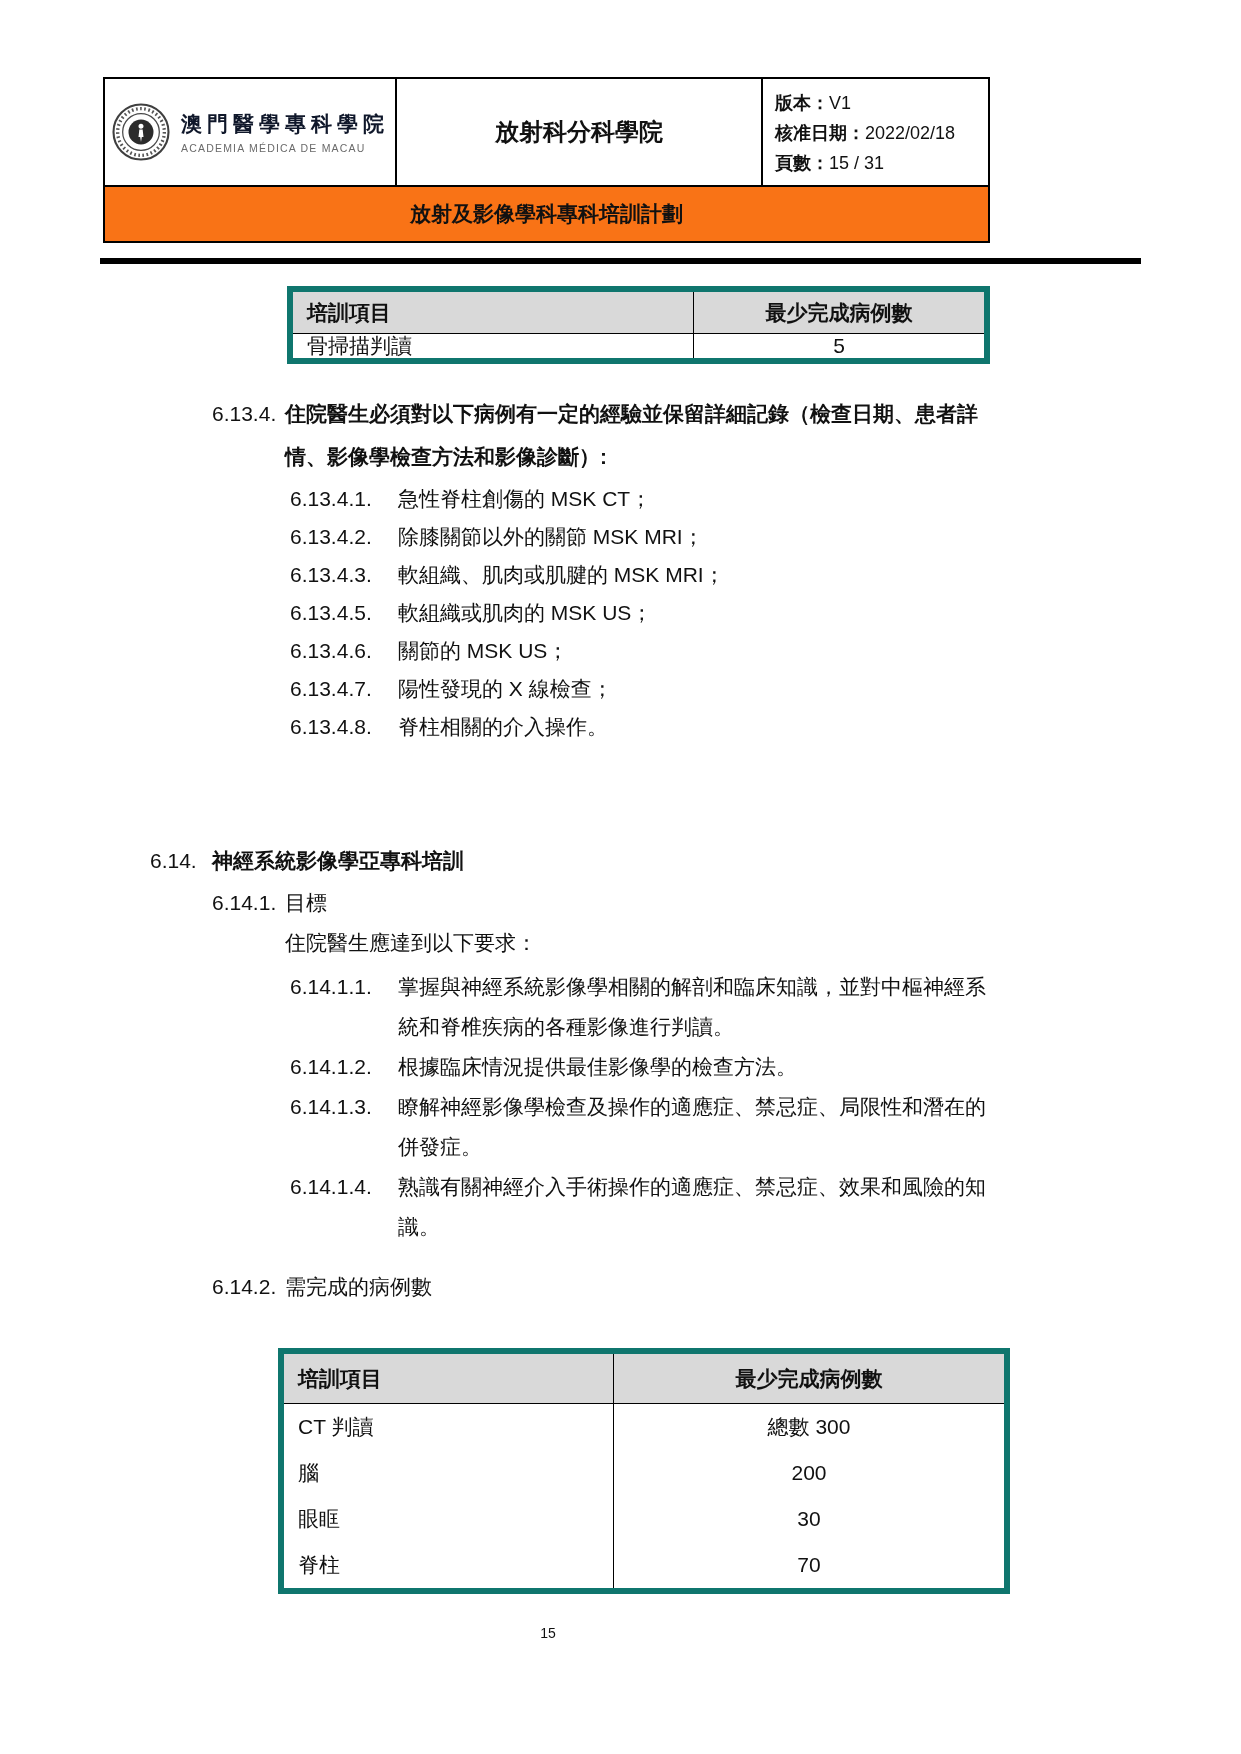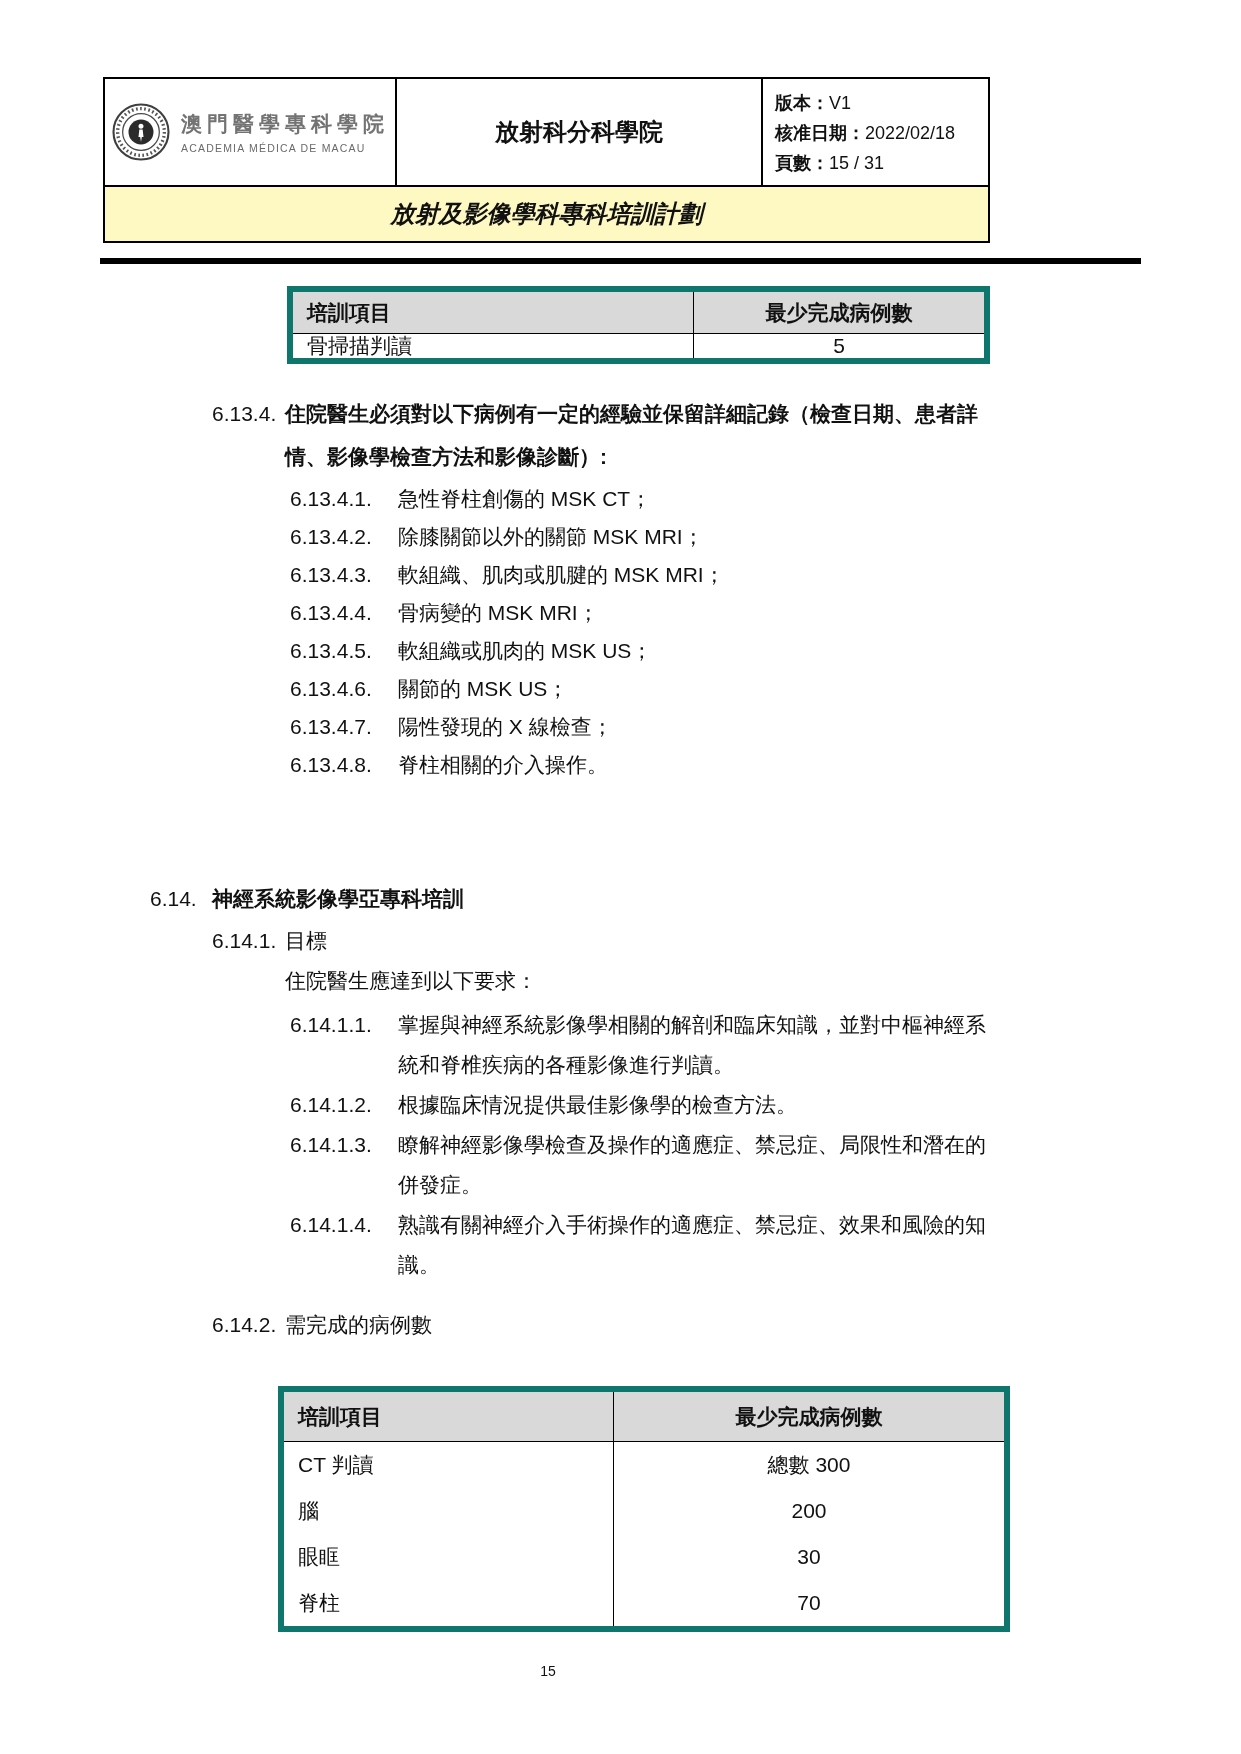--- a/index.html
+++ b/index.html
@@ -7,27 +7,27 @@
     position:relative; width:1241px; height:1754px; background:#ffffff;
     font-family:"Liberation Sans","DejaVu Sans",sans-serif;
     color:#111; font-size:21px; overflow:hidden;
   }
   
   .hdr { position:absolute; left:103px; top:77px; width:887px; }
   .hdr-row { display:flex; height:106px; border:2px solid #000; border-bottom:none; }
   .hdr-cell { box-sizing:border-box; }
   .hdr-logo { width:292px; border-right:2px solid #000; display:flex; align-items:center; justify-content:center; gap:10px; padding:6px; }
   .logo-text { display:flex; flex-direction:column; justify-content:center; }
-  .logo-cn { font-size:21px; font-weight:bold; color:#737373; letter-spacing:5px; white-space:nowrap; }
+  .logo-cn { font-size:21px; font-weight:bold; color:#0f172a; letter-spacing:5px; white-space:nowrap; }
   .logo-latin { font-size:10.5px; color:#6a6a6a; letter-spacing:1.2px; margin-top:4px; white-space:nowrap; }
   .hdr-college { flex:1; border-right:2px solid #000; display:flex; align-items:center; justify-content:center; font-size:24px; font-weight:bold; }
   .hdr-meta { width:225px; padding:9px 6px 16px 12px; font-size:18px; line-height:30px; }
   .meta-line { white-space:nowrap; }
   .meta-label { font-weight:bold; }
-  .hdr-bar { height:54px; border:2px solid #000; background:#fef9c3; display:flex; align-items:center; justify-content:center; font-size:24px; font-weight:bold;font-style:italic; }
+  .hdr-bar { height:54px; border:2px solid #000; background:#f97316; display:flex; align-items:center; justify-content:center; font-size:21px; font-weight:bold; }
   .thick-rule { position:absolute; left:100px; top:258px; width:1041px; height:6px; background:#000; }
 
   
   .content { position:absolute; left:0; top:272px; width:1241px; }
 
   
   .tbl { box-sizing:border-box; border:6px solid #0f766e; }
   .trow { display:flex; align-items:center; }
   .tc { box-sizing:border-box; }
   .c1 { padding-left:14px; }
@@ -132,24 +132,20 @@
         </div>
       <div class="li">
           <span class="num">6.13.4.2.</span>
           <span>除膝關節以外的關節 MSK MRI；</span>
         </div>
       <div class="li">
           <span class="num">6.13.4.3.</span>
           <span>軟組織、肌肉或肌腱的 MSK MRI；</span>
         </div>
       <div class="li">
-          <span class="num">6.13.4.4.</span>
-          <span>骨病變的 MSK MRI；</span>
-        </div>
-      <div class="li">
           <span class="num">6.13.4.5.</span>
           <span>軟組織或肌肉的 MSK US；</span>
         </div>
       <div class="li">
           <span class="num">6.13.4.6.</span>
           <span>關節的 MSK US；</span>
         </div>
       <div class="li">
           <span class="num">6.13.4.7.</span>
           <span>陽性發現的 X 線檢查；</span>

